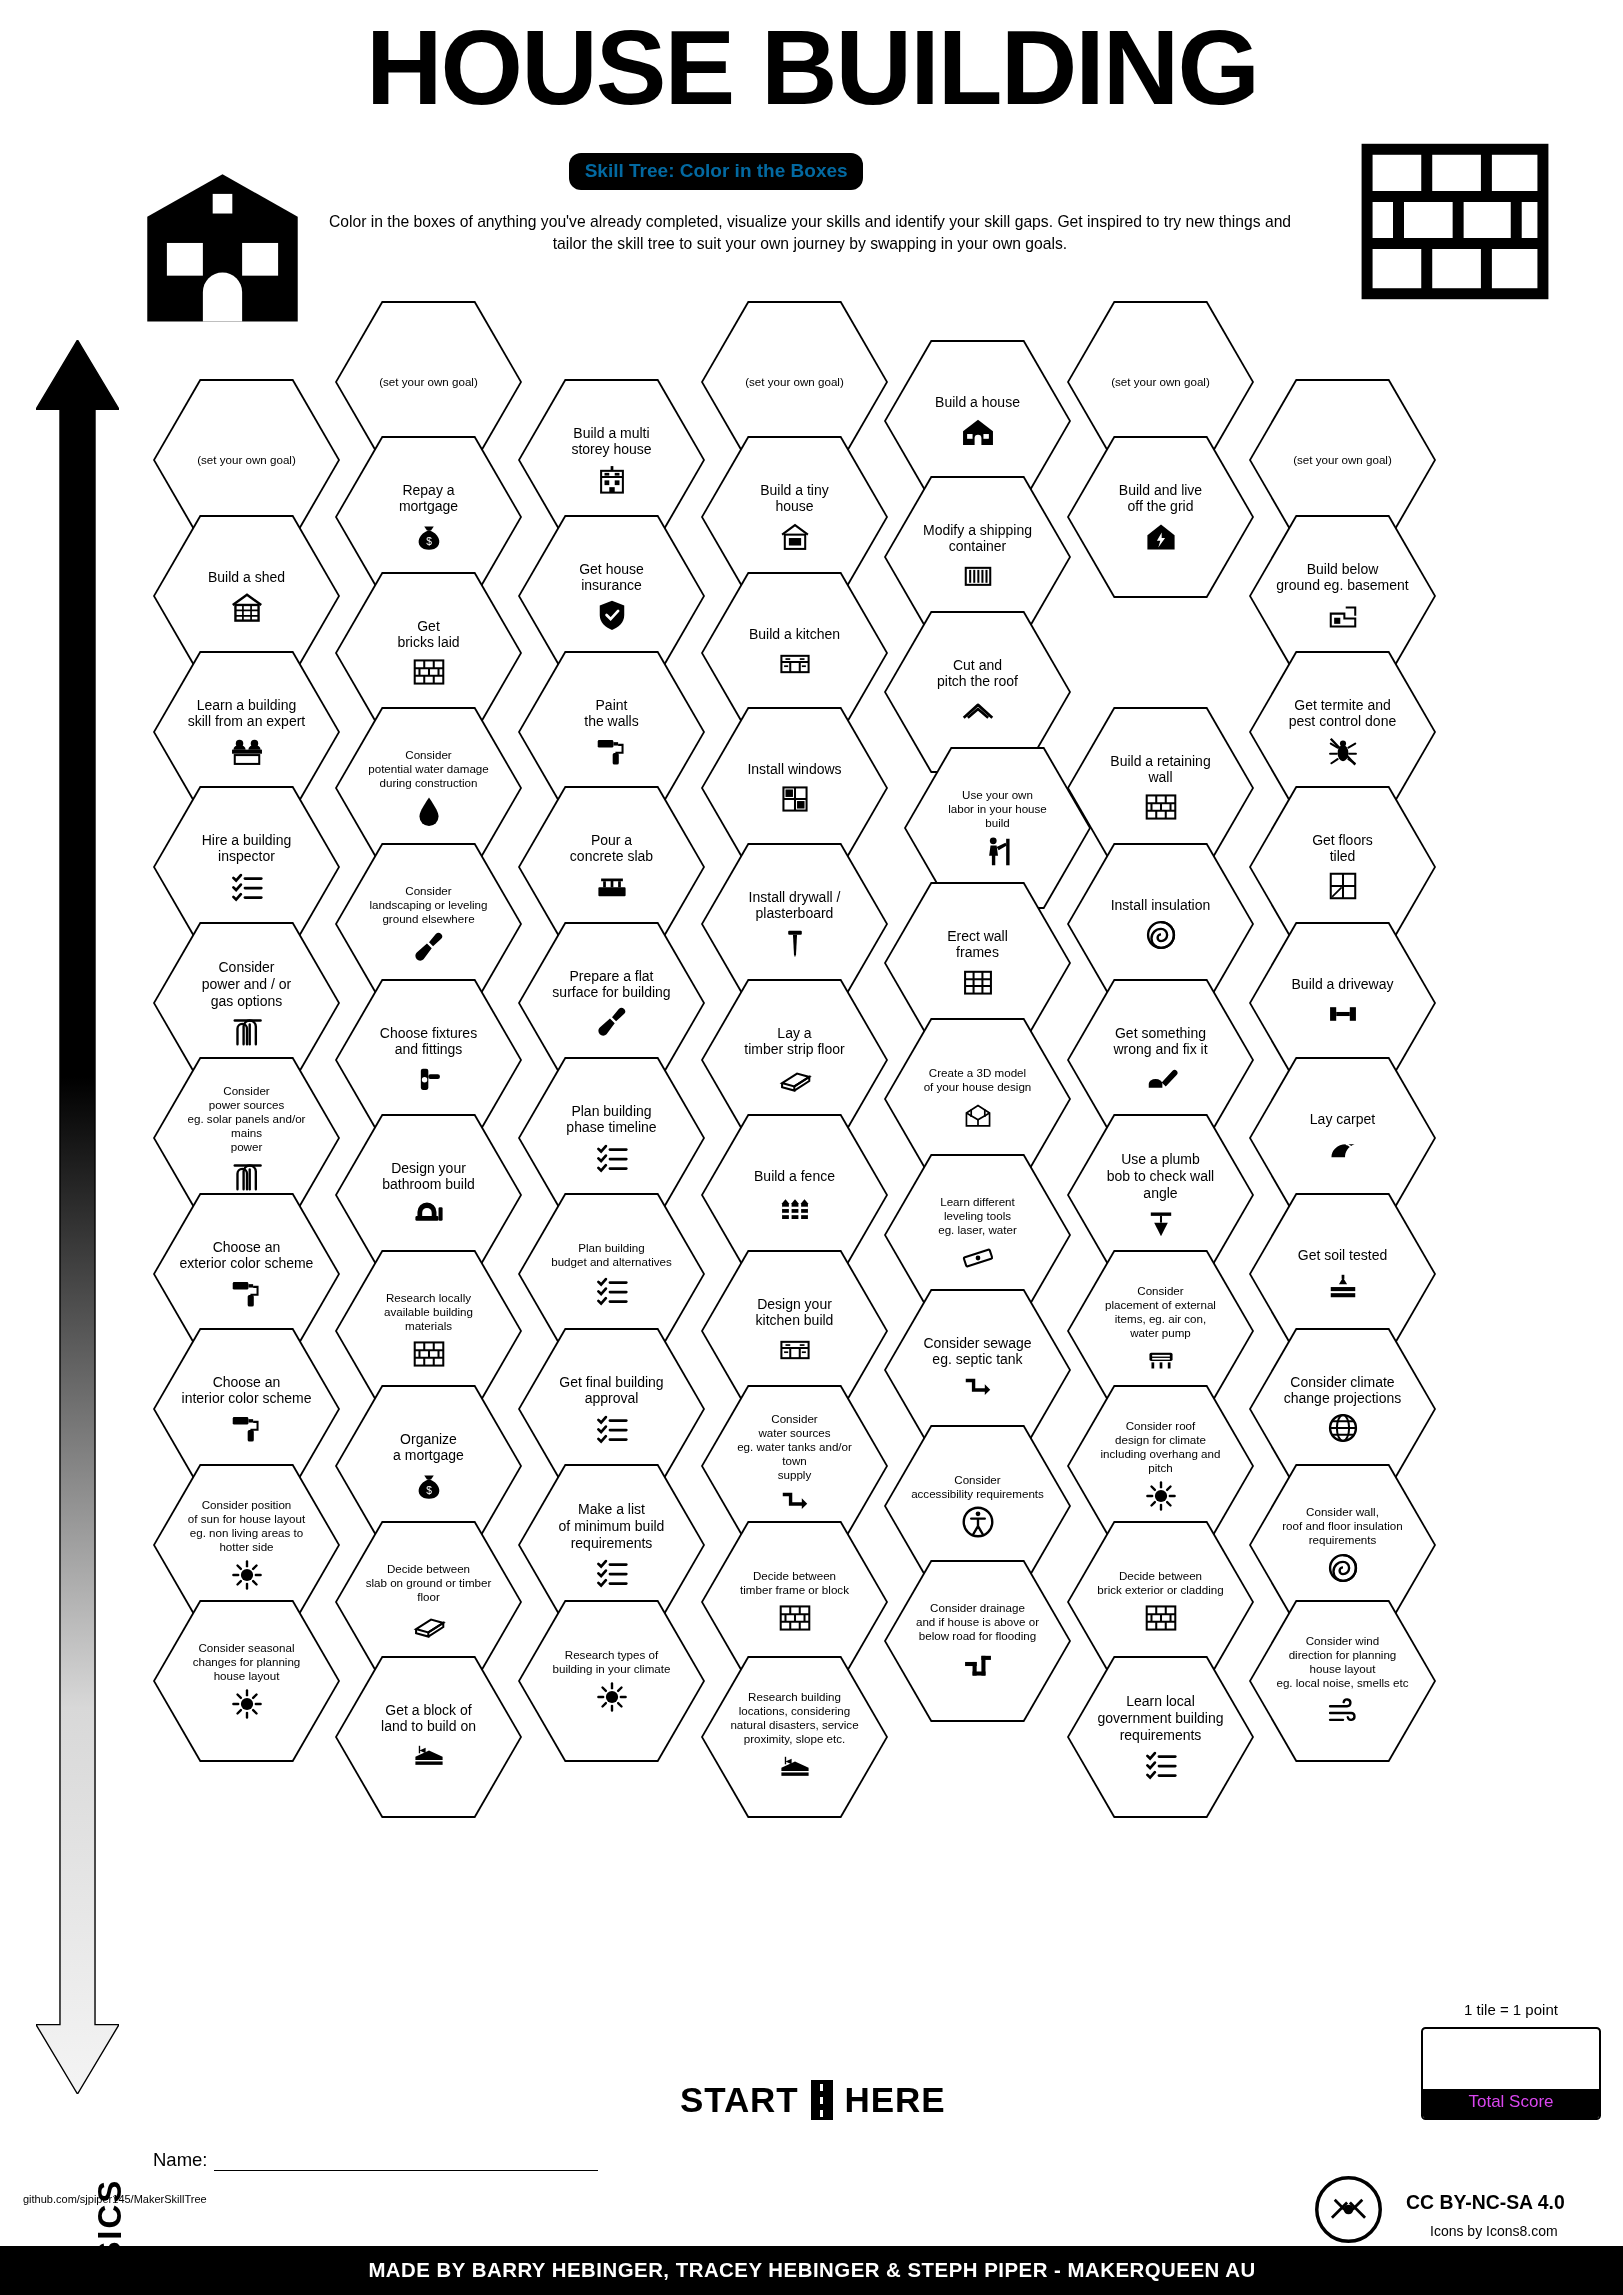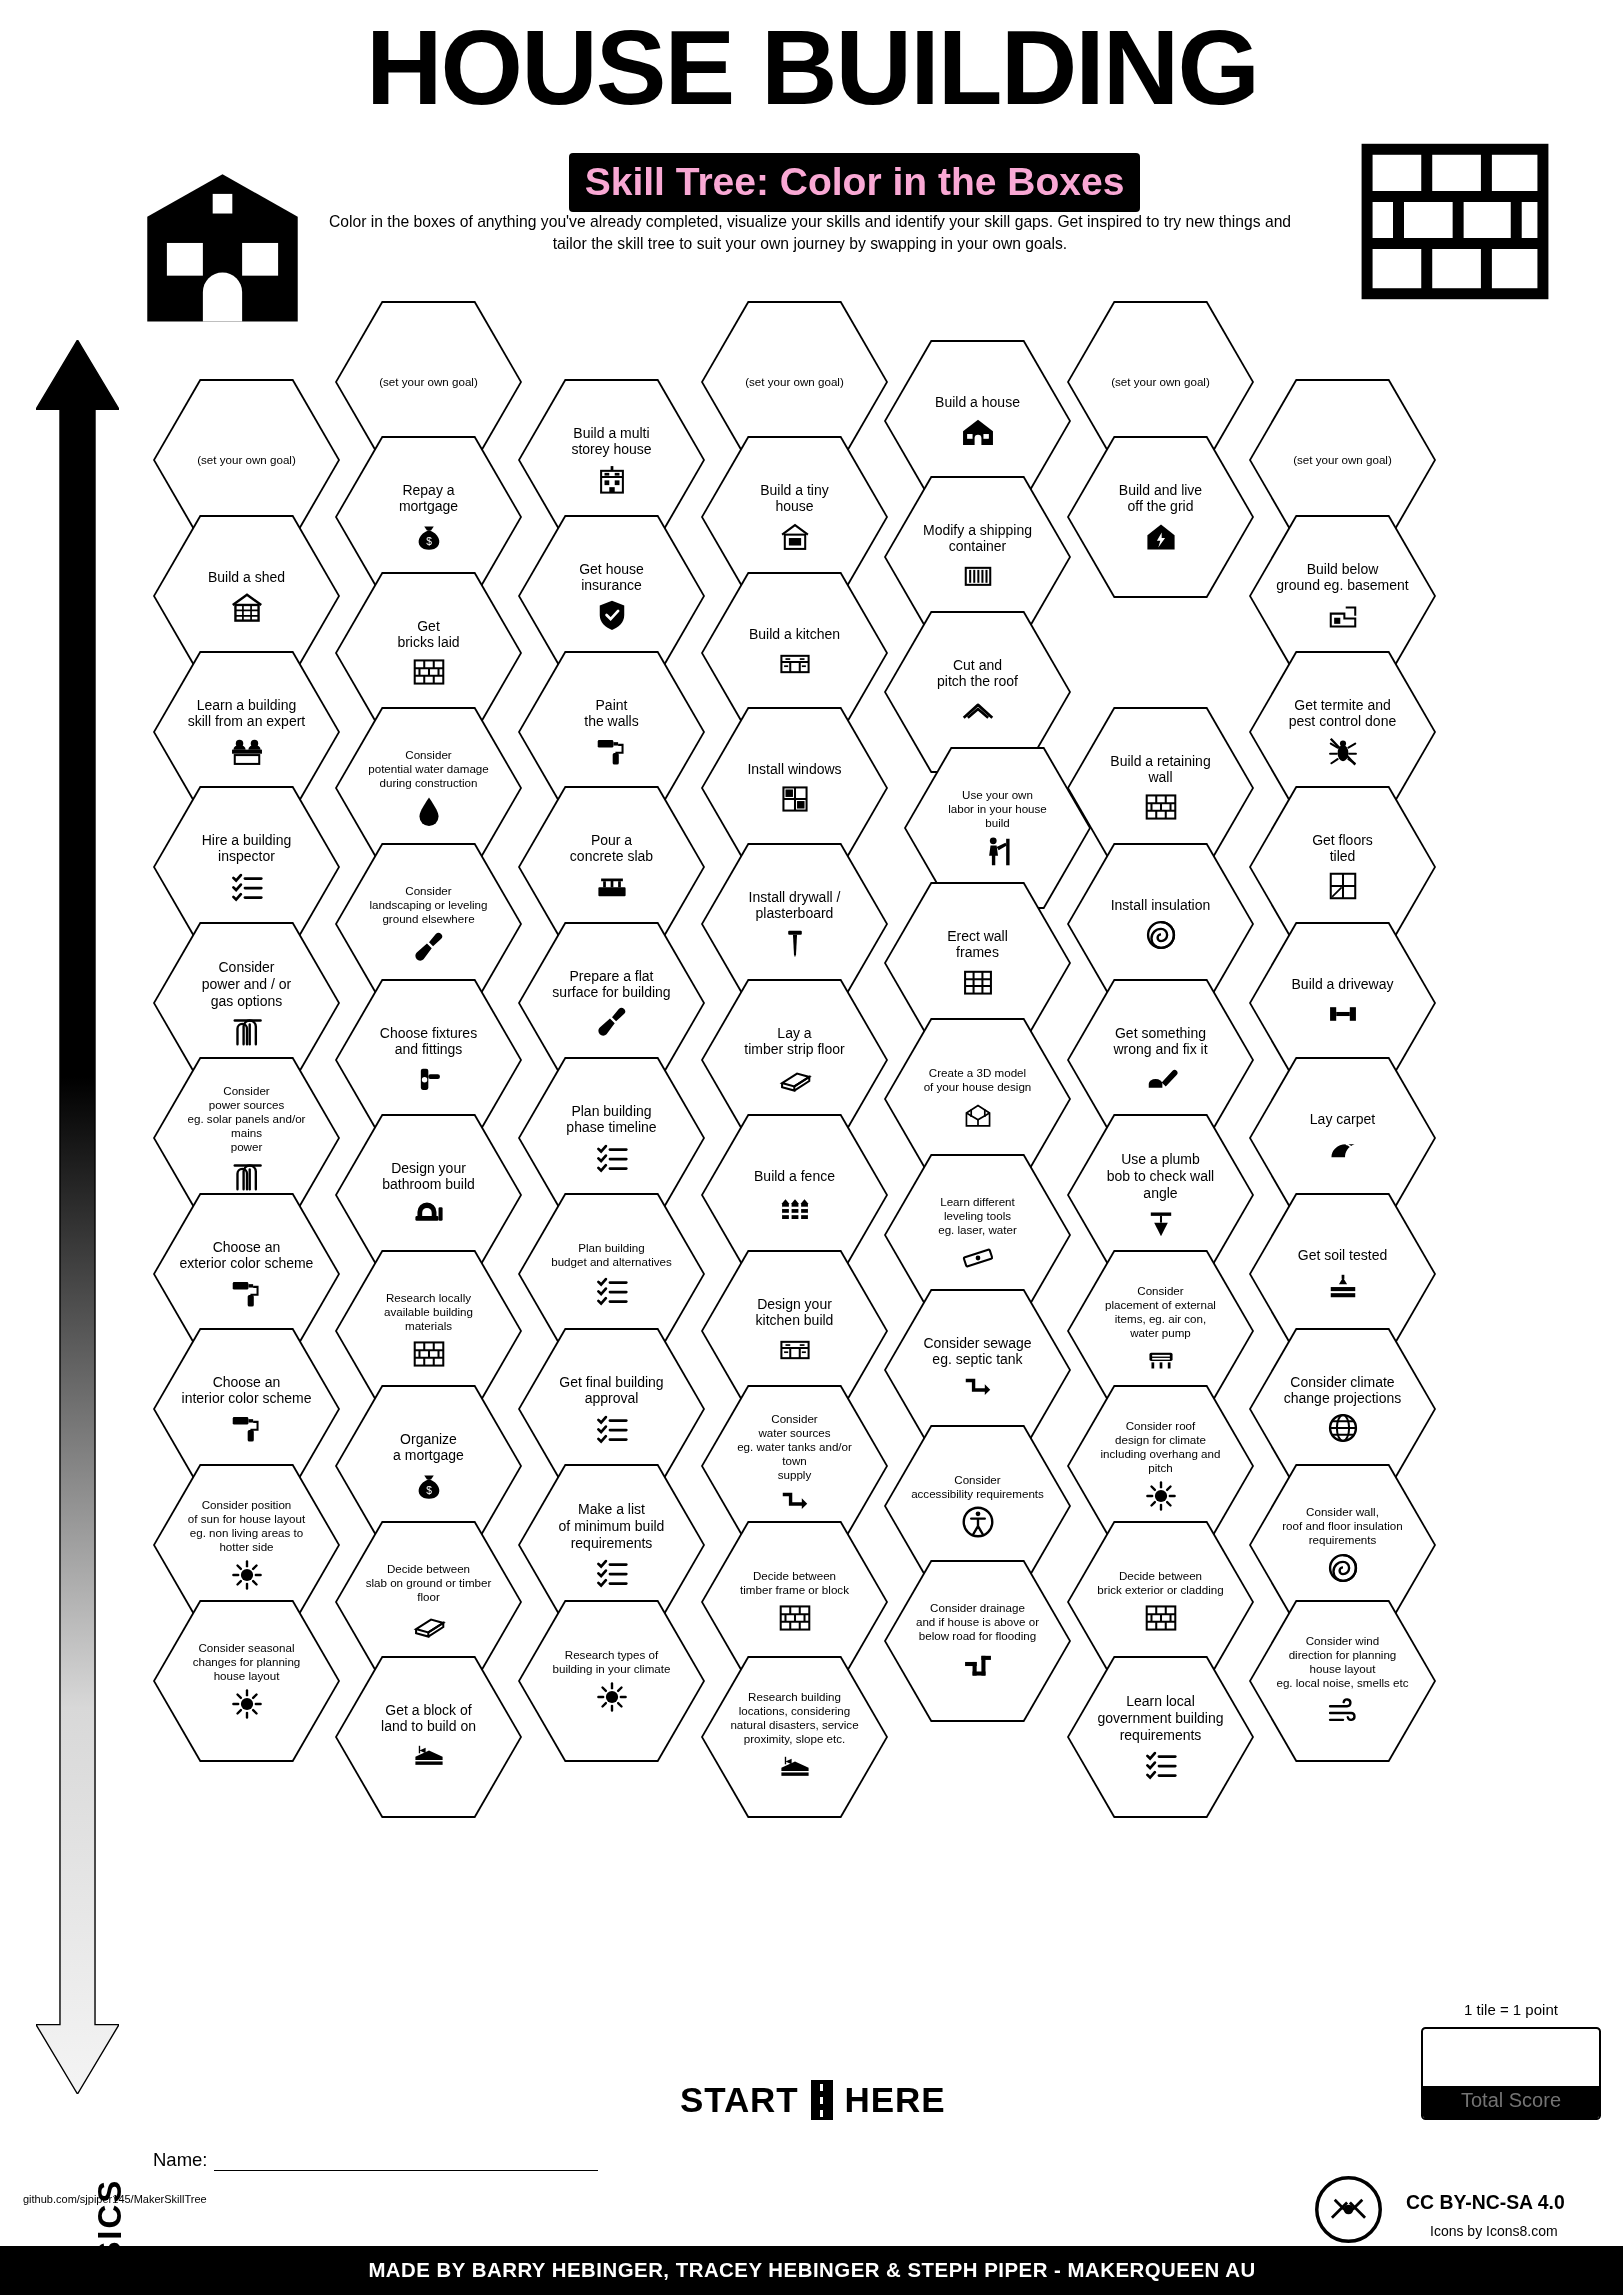--- a/index.html
+++ b/index.html
@@ -16,24 +16,24 @@
   
   #header { position:absolute; left:0; top:0; width:1624px; height:324px; }
   #title {
     position:absolute; left:0; top:14px; width:1624px;
     text-align:center;
     font-size:106px; font-weight:bold; letter-spacing:-1.9px;
     line-height:106px;
   }
   #subtitle-box {
     position:absolute; left:569px; top:153px;
-    background:#000; color:#f9a8d4;
+    background:#000; color:#0369a1;
     padding:6.5px 15.7px 8.3px 15.7px;
-    font-size:39px; font-weight:bold;
-    border-radius:4px;
+    font-size:19px; font-weight:bold;
+    border-radius:12px;
   }
   #blurb {
     position:absolute; left:324px; top:211px; width:972px;
     text-align:center; font-size:15.7px; line-height:22px;
   }
 
   
   #house-logo {
     position:absolute; left:139px; top:171px;
     width:167px; height:157px;
@@ -114,22 +114,22 @@
     position:absolute; left:23px; top:2193px;
     font-size:11px;
   }
 
   #score-box {
     position:absolute; left:1421px; top:2027px; width:180px; height:93px;
     border:2.3px solid #000; border-radius:4.6px; overflow:hidden;
     display:flex; flex-direction:column; justify-content:flex-end;
   }
   #score-label {
-    background:#000; color:#737373; text-align:center;
-    font-size:20px; padding:3.7px 0 5.6px 0;
+    background:#000; color:#d946ef; text-align:center;
+    font-size:17px; padding:3.7px 0 5.6px 0;
   }
   #tile-point {
     position:absolute; left:1421px; top:2001px; width:180px;
     text-align:center; font-size:15px;
   }
 
   #cc {
     position:absolute; left:1406px; top:2191px;
     font-size:19.4px; font-weight:bold;
   }

